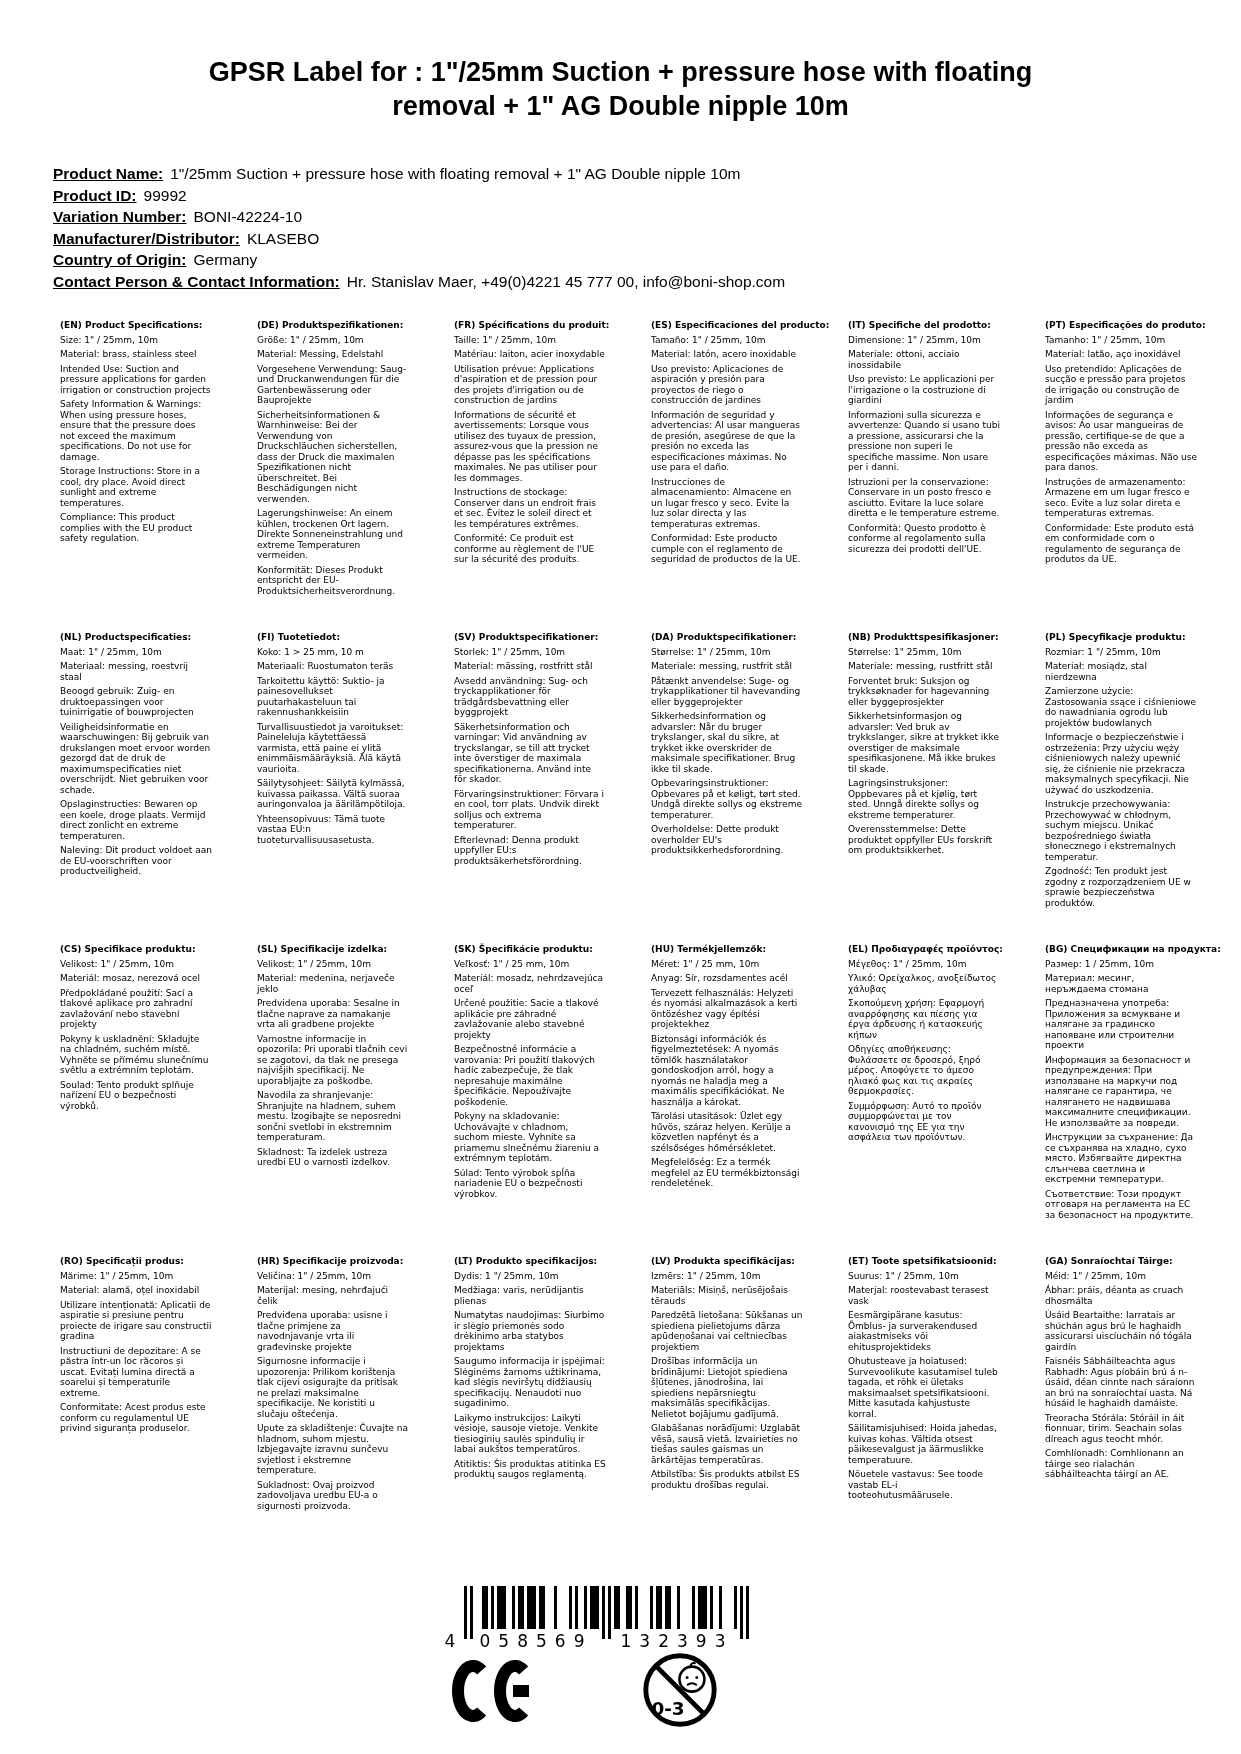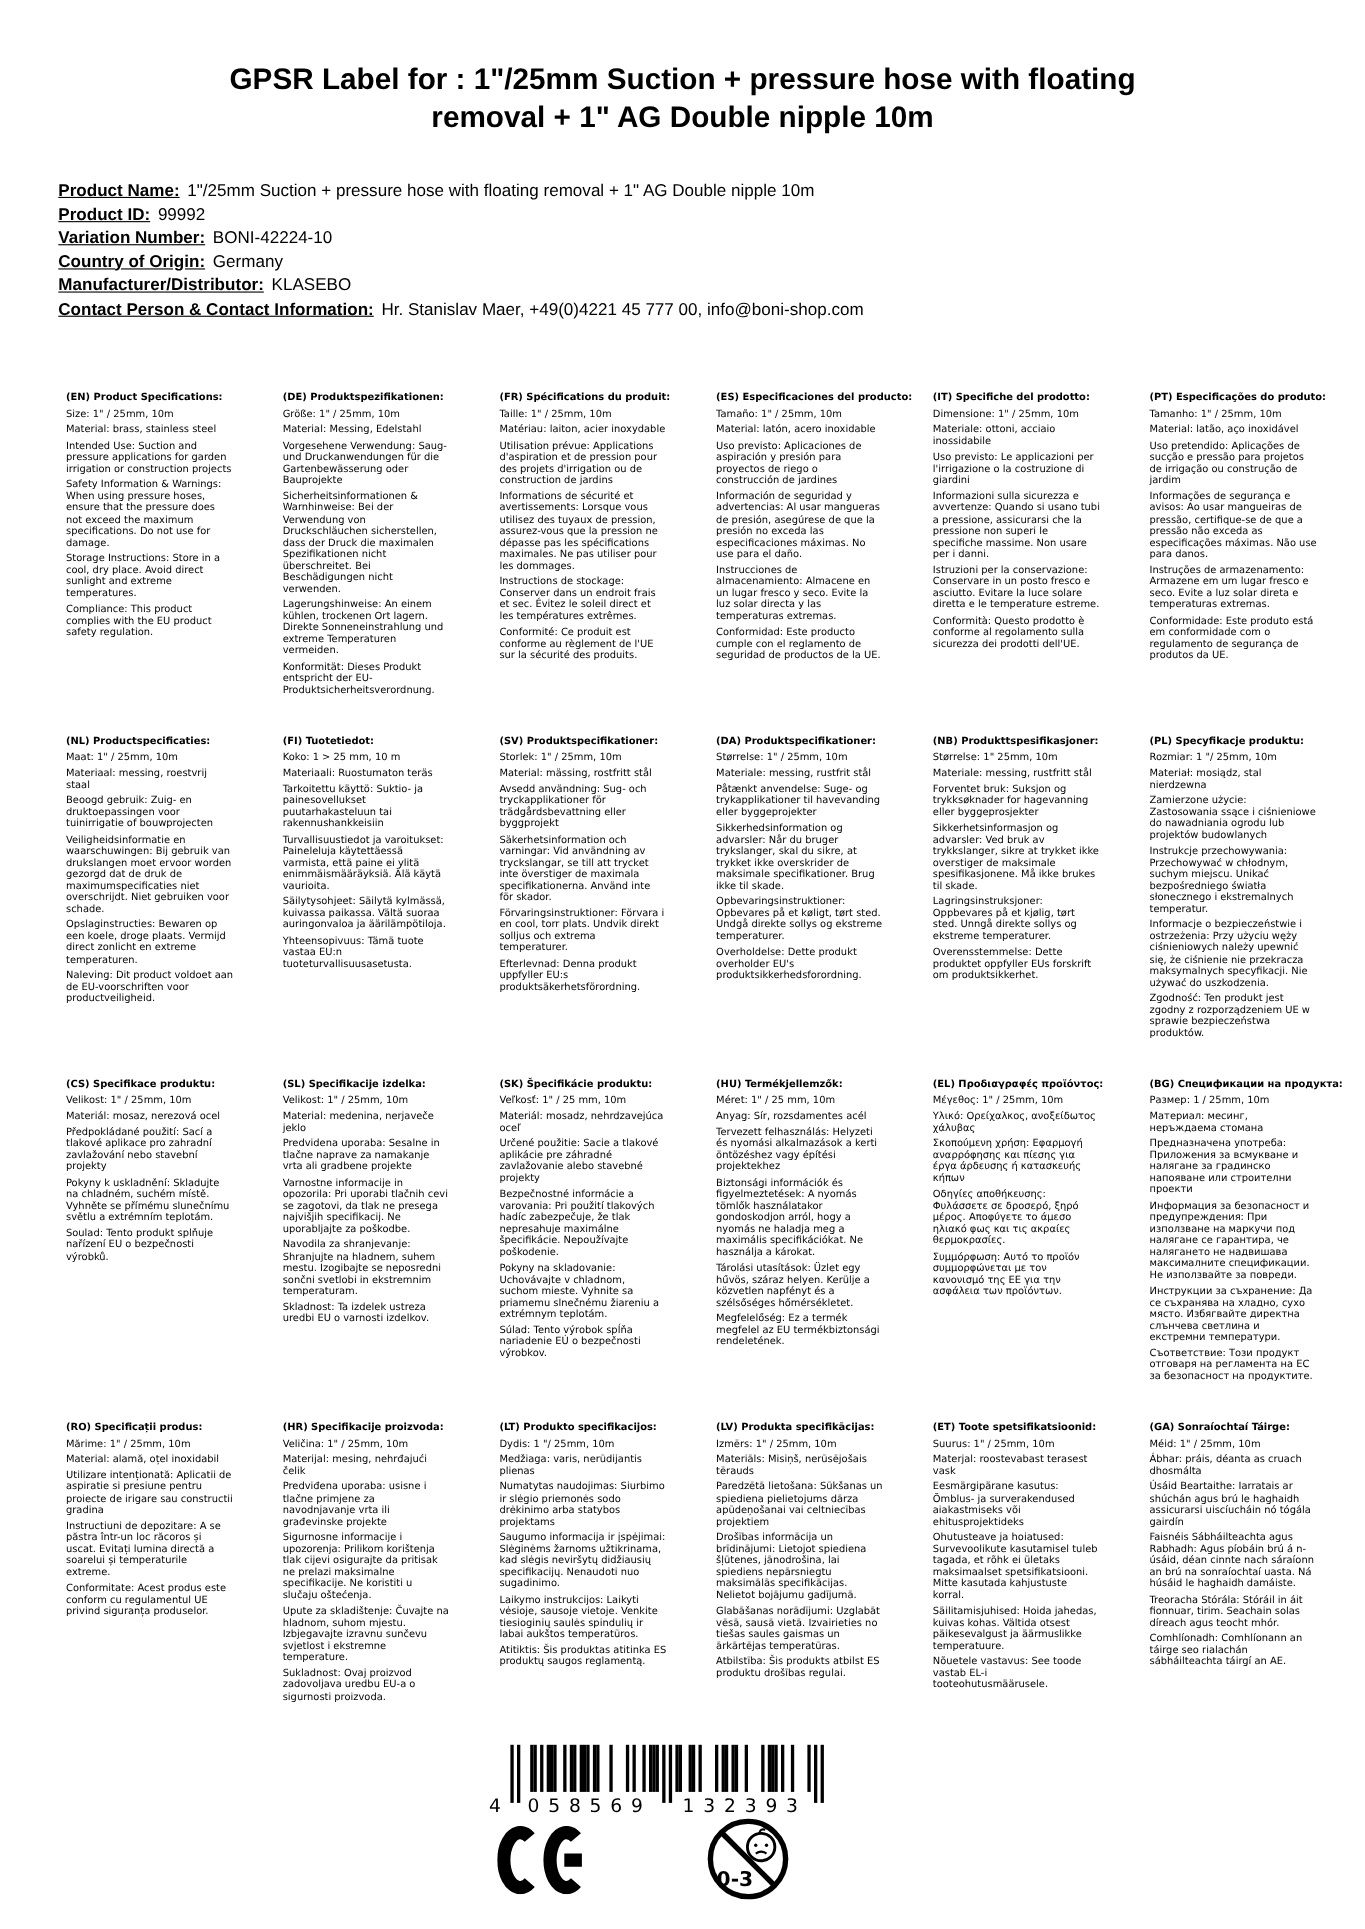--- a/index.html
+++ b/index.html
@@ -10,21 +10,21 @@
          font-family:"Liberation Sans",sans-serif;font-weight:bold;
          font-size:27px;line-height:34px;}
 
   .product-info{position:absolute;top:163px;left:53px;
                 font-family:"Liberation Sans",sans-serif;
                 font-size:15.5px;line-height:21.5px;}
   .pi-row{white-space:nowrap;}
   .pi-label{font-weight:bold;text-decoration:underline;}
   .pi-value{margin-left:7px;}
 
-  .specs-grid{position:absolute;top:357px;left:60px;
+  .specs-grid{position:absolute;top:320px;left:60px;
               display:grid;grid-template-columns:repeat(6,152px);
               column-gap:45px;grid-auto-rows:312px;}
   .spec-block{width:152px;font-size:9px;line-height:10.5px;}
   .spec-header{font-weight:bold;font-size:9px;white-space:nowrap;}
   .spec-p{margin:4px 0 0 0;}
   .spec-p:first-of-type{margin-top:0;}
 
   .barcode-wrap{position:absolute;top:1586px;left:440px;}
   .barcode-wrap svg{display:block;}
   .bc-digits{font-family:"DejaVu Sans",sans-serif;font-size:17px;}
@@ -44,23 +44,23 @@
     <div>removal + 1" AG Double nipple 10m</div>
   </div>
 
   <div class="product-info" id="product-info">
   <div class="pi-row"><span class="pi-label">Product Name:</span><span class="pi-value">1"/25mm Suction + pressure hose with floating removal + 1" AG Double nipple 10m</span></div>
 
   <div class="pi-row"><span class="pi-label">Product ID:</span><span class="pi-value">99992</span></div>
 
   <div class="pi-row"><span class="pi-label">Variation Number:</span><span class="pi-value">BONI-42224-10</span></div>
 
+  <div class="pi-row"><span class="pi-label">Manufacturer/Distributor:</span><span class="pi-value">KLASEBO</span></div>
+
   <div class="pi-row"><span class="pi-label">Country of Origin:</span><span class="pi-value">Germany</span></div>
-
-  <div class="pi-row"><span class="pi-label">Manufacturer/Distributor:</span><span class="pi-value">KLASEBO</span></div>
 
   <div class="pi-row"><span class="pi-label">Contact Person &amp; Contact Information:</span><span class="pi-value">Hr. Stanislav Maer, +49(0)4221 45 777 00, info@boni-shop.com</span></div>
 </div>
 
   <div class="specs-grid" id="specs-grid">
   <div class="spec-block">
     <div class="spec-header">(EN) Product Specifications:</div>
   <div class="spec-p">Size: 1" / 25mm, 10m</div>
         <div class="spec-p">Material: brass, stainless steel</div>
         <div class="spec-p">Intended Use: Suction and pressure applications for garden irrigation or construction projects</div>
@@ -167,22 +167,22 @@
         <div class="spec-p">Sikkerhetsinformasjon og advarsler: Ved bruk av trykkslanger, sikre at trykket ikke overstiger de maksimale spesifikasjonene. Må ikke brukes til skade.</div>
         <div class="spec-p">Lagringsinstruksjoner: Oppbevares på et kjølig, tørt sted. Unngå direkte sollys og ekstreme temperaturer.</div>
         <div class="spec-p">Overensstemmelse: Dette produktet oppfyller EUs forskrift om produktsikkerhet.</div>
       </div>
 
   <div class="spec-block">
     <div class="spec-header">(PL) Specyfikacje produktu:</div>
   <div class="spec-p">Rozmiar: 1 "/ 25mm, 10m</div>
         <div class="spec-p">Materiał: mosiądz, stal nierdzewna</div>
         <div class="spec-p">Zamierzone użycie: Zastosowania ssące i ciśnieniowe do nawadniania ogrodu lub projektów budowlanych</div>
+        <div class="spec-p">Informacje o bezpieczeństwie i ostrzeżenia: Przy użyciu węży ciśnieniowych należy upewnić się, że ciśnienie nie przekracza maksymalnych specyfikacji. Nie używać do uszkodzenia.</div>
         <div class="spec-p">Instrukcje przechowywania: Przechowywać w chłodnym, suchym miejscu. Unikać bezpośredniego światła słonecznego i ekstremalnych temperatur.</div>
-        <div class="spec-p">Informacje o bezpieczeństwie i ostrzeżenia: Przy użyciu węży ciśnieniowych należy upewnić się, że ciśnienie nie przekracza maksymalnych specyfikacji. Nie używać do uszkodzenia.</div>
         <div class="spec-p">Zgodność: Ten produkt jest zgodny z rozporządzeniem UE w sprawie bezpieczeństwa produktów.</div>
       </div>
 
   <div class="spec-block">
     <div class="spec-header">(CS) Specifikace produktu:</div>
   <div class="spec-p">Velikost: 1" / 25mm, 10m</div>
         <div class="spec-p">Materiál: mosaz, nerezová ocel</div>
         <div class="spec-p">Předpokládané použití: Sací a tlakové aplikace pro zahradní zavlažování nebo stavební projekty</div>
         <div class="spec-p">Pokyny k uskladnění: Skladujte na chladném, suchém místě. Vyhněte se přímému slunečnímu světlu a extrémním teplotám.</div>
         <div class="spec-p">Soulad: Tento produkt splňuje nařízení EU o bezpečnosti výrobků.</div>

